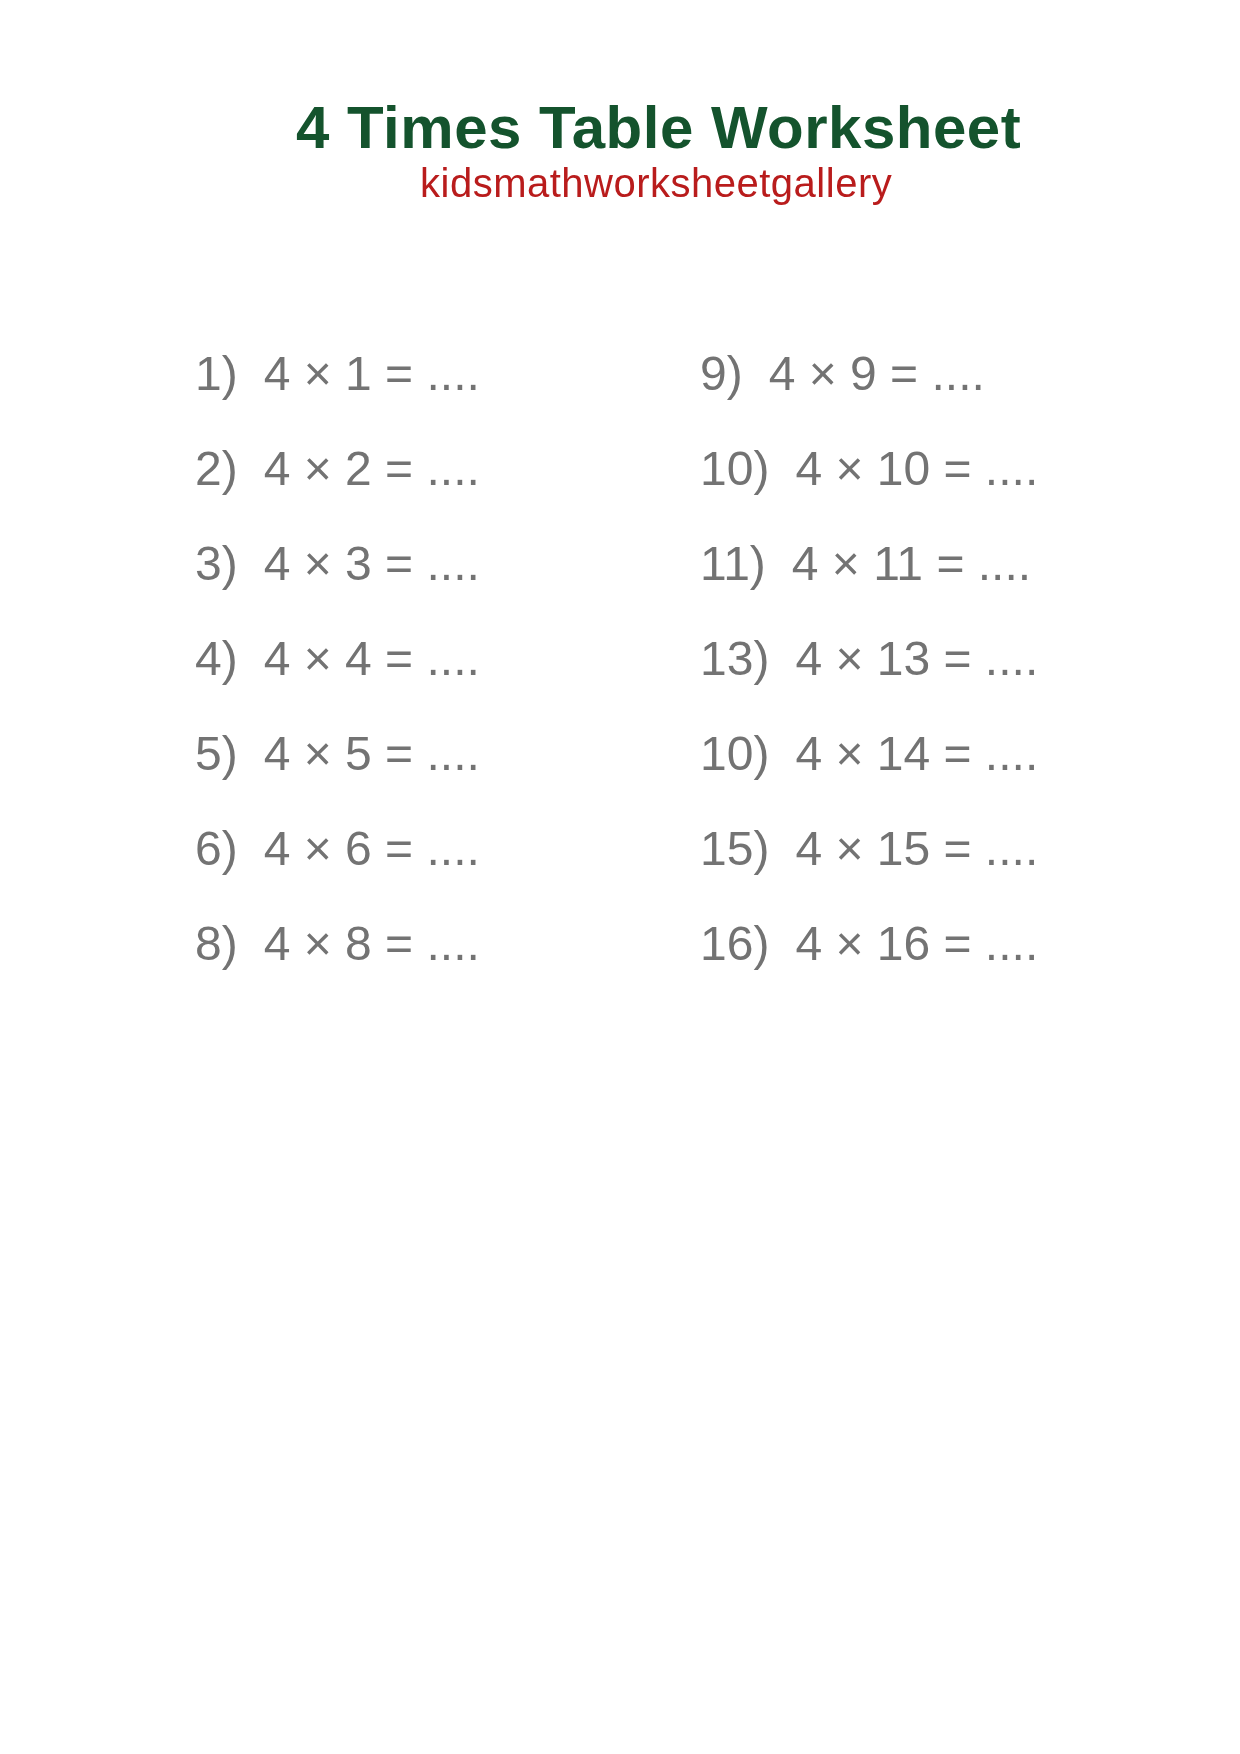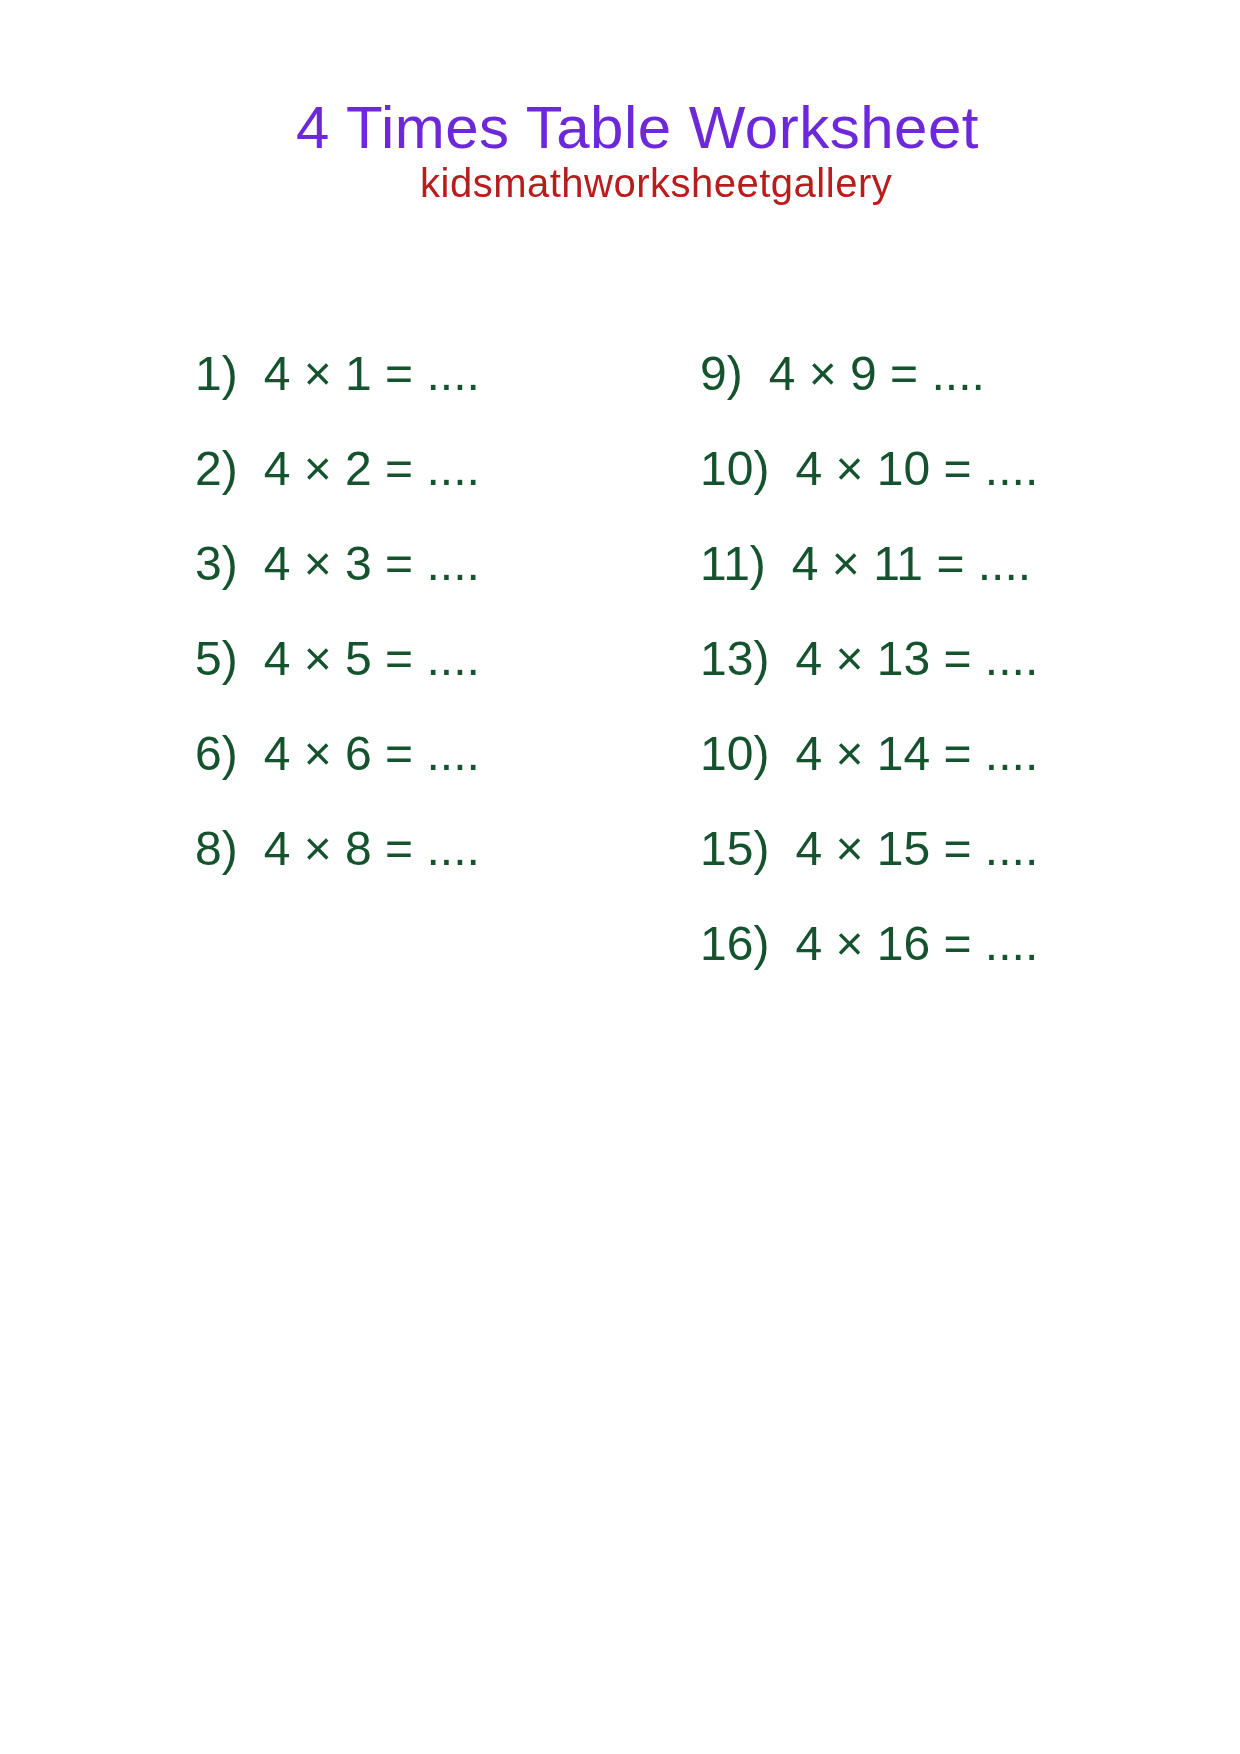--- a/index.html
+++ b/index.html
@@ -18,22 +18,22 @@
     position: absolute;
     inset: 0;
     background: #ffffff;
   }
   .title {
     position: absolute;
     left: 296px;
     top: 98px;
     font-size: 60px;
     line-height: 1;
-    font-weight: 400;
-    color: #6d28d9;
+    font-weight: 700;
+    color: #14532d;
     white-space: nowrap;
     letter-spacing: 0.5px;
   }
   .subtitle {
     position: absolute;
     left: 420px;
     top: 163px;
     font-size: 40px;
     line-height: 1;
     font-weight: 400;
@@ -44,21 +44,21 @@
   .problems-col {
     position: absolute;
     top: 350px;
   }
   .col-left  { left: 195px; }
   .col-right { left: 700px; }
   .problem-row {
     height: 95px;
     font-size: 48px;
     line-height: 48px;
-    color: #14532d;
+    color: #737373;
     white-space: nowrap;
   }
   .problem-number {
     display: inline-block;
   }
   .problem-expression {
     display: inline-block;
     margin-left: 26px;
   }
 </style>
@@ -72,20 +72,23 @@
 
   <div class="problems-col col-left">
     <div class="problem-row">
       <span class="problem-number">1)</span><span class="problem-expression">4 × 1 = ....</span>
     </div>
     <div class="problem-row">
       <span class="problem-number">2)</span><span class="problem-expression">4 × 2 = ....</span>
     </div>
     <div class="problem-row">
       <span class="problem-number">3)</span><span class="problem-expression">4 × 3 = ....</span>
+    </div>
+    <div class="problem-row">
+      <span class="problem-number">4)</span><span class="problem-expression">4 × 4 = ....</span>
     </div>
     <div class="problem-row">
       <span class="problem-number">5)</span><span class="problem-expression">4 × 5 = ....</span>
     </div>
     <div class="problem-row">
       <span class="problem-number">6)</span><span class="problem-expression">4 × 6 = ....</span>
     </div>
     <div class="problem-row">
       <span class="problem-number">8)</span><span class="problem-expression">4 × 8 = ....</span>
     </div>

